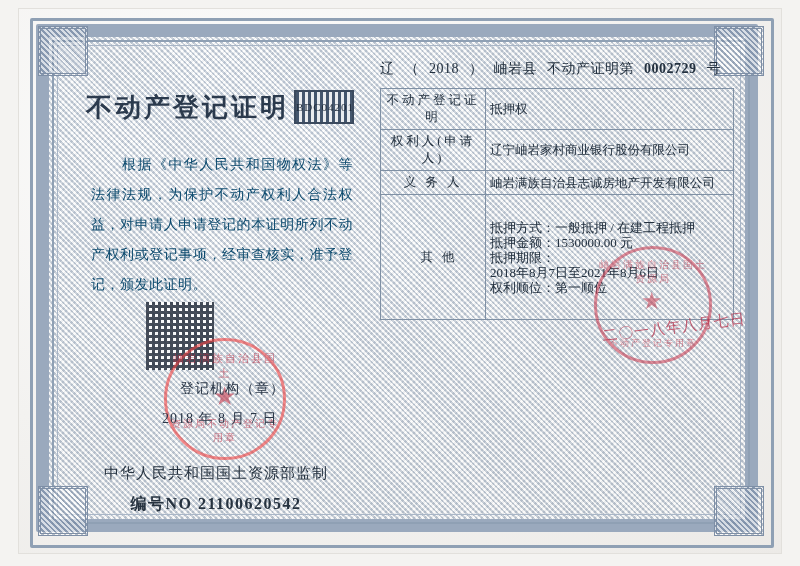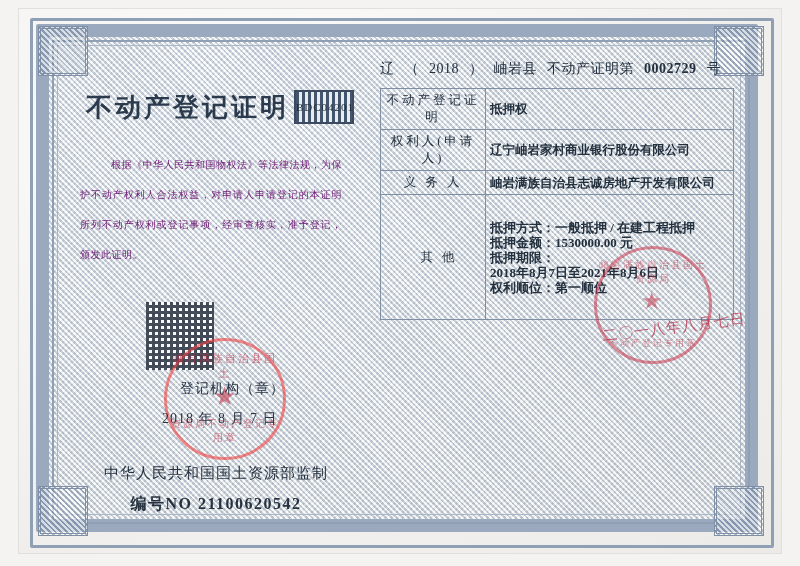--- a/index.html
+++ b/index.html
@@ -113,25 +113,25 @@
       repeating-linear-gradient(90deg, #44566d 0 3px, #e9ecef 3px 6px);
     color: #1f2b3a;
     font-size: 11px;
     letter-spacing: 1px;
     text-align: center;
     line-height: 30px;
     overflow: hidden;
   }
   #body-text {
     position: absolute;
-    left: 18px; top: 100px;
+    left: 29px; top: 100px;
     width: 262px;
-    font-size: 10px;
+    font-size: 14px;
     line-height: 30px;
-    color: #701a75;
+    color: #0c4a6e;
     text-align: justify;
     letter-spacing: 0.5px;
     text-indent: 31px;
   }
   #qr {
     position: absolute;
     left: 84px; top: 252px;
     width: 68px; height: 68px;
     background-color: #fff;
     background-image:
@@ -243,21 +243,20 @@
     text-align: center;
     letter-spacing: 3px;
     color: #1f2c3a;
     font-size: 13px;
   }
   td.value {
     text-align: left;
     padding-left: 6px;
     line-height: 16px;
     word-break: break-all;
-    font-weight: bold;
   }
   td.value.ctr { text-align: center; }
   .val-multiline { line-height: 16px; }
   .other-lines div {
     line-height: 15px;
     font-size: 13px;
     white-space: nowrap;
     overflow: hidden;
   }
 

